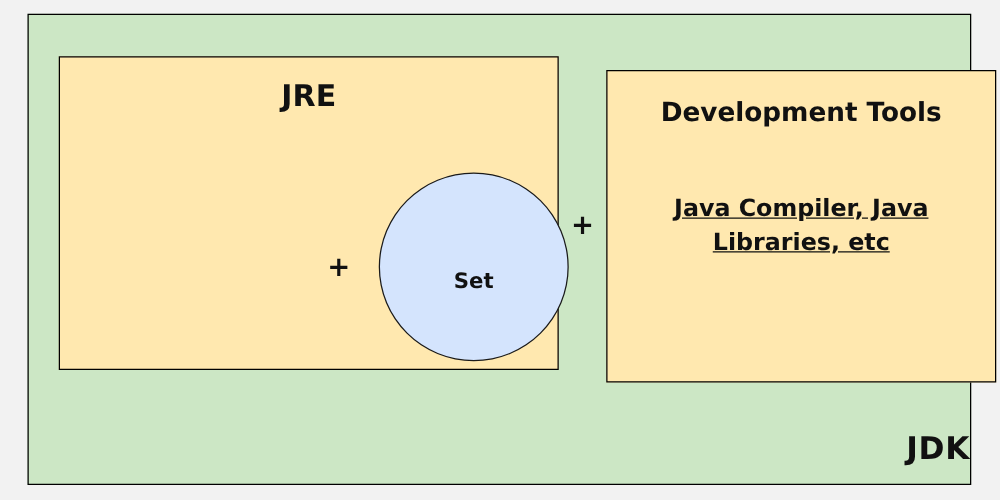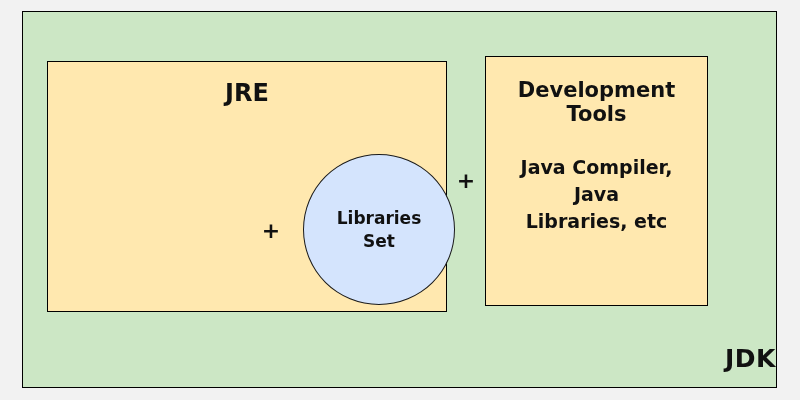--- a/index.html
+++ b/index.html
@@ -36,34 +36,34 @@
     font-size: 25px;
     font-weight: bold;
     color: #111111;
     letter-spacing: 0.5px;
   }
 
   
   .jre-box {
     position: absolute;
     left: 24px;   
-    top: 49px;    
+    top: 33px;    
     width: 400px;
     height: 251px;
     box-sizing: border-box;
     background: #ffe8af;
     border: 1.5px solid #000000;
     padding-left: 34px;
   }
 
   .devtools-box {
     position: absolute;
     left: 462px;  
     top: 44px;    
-    width: 223px;
+    width: 312px;
     height: 250px;
     box-sizing: border-box;
     background: #ffe8af;
     border: 1.5px solid #000000;
   }
 
   
   .jre-title {
     position: absolute;
     left: 0;
@@ -89,20 +89,21 @@
   .devtools-body {
     position: absolute;
     left: 10px;
     right: 10px;
     top: 97px;
     text-align: center;
     font-size: 19px;
     font-weight: bold;
     line-height: 27px;
     color: #111111;
+    text-decoration: underline;
   }
 
   
   .circle {
     position: absolute;
     border-radius: 50%;
     background: #d4e4fd;
     border: 1.2px solid #1a1a1a;
     box-sizing: border-box;
     display: flex;
@@ -160,21 +161,21 @@
 
   <div class="jre-box">
 
     <div class="jre-title">JRE</div>
 
 
     <div class="plus plus-1">+</div>
 
     <div class="circle circle-libs">
       <span class="circle-label">
-        <span>Libraries</span><br>
+        <br>
         <span>Set</span>
       </span>
     </div>
 
   </div>
 
   <div class="plus plus-2">+</div>
 
   <div class="devtools-box">
     <div class="devtools-title">Development Tools</div>

